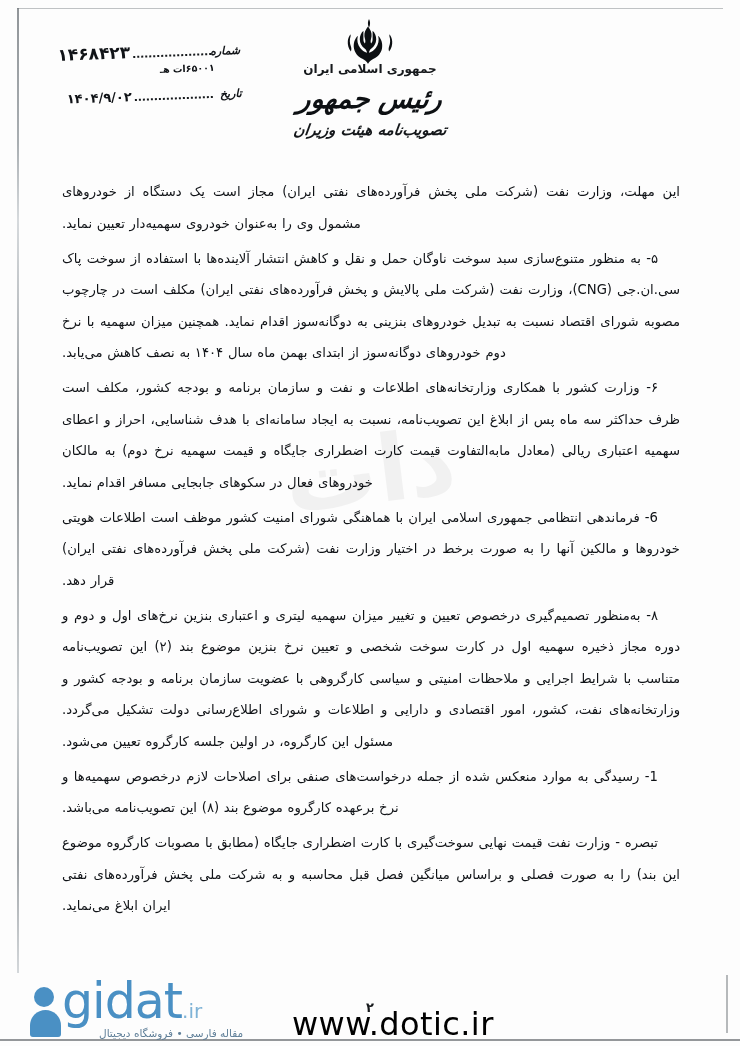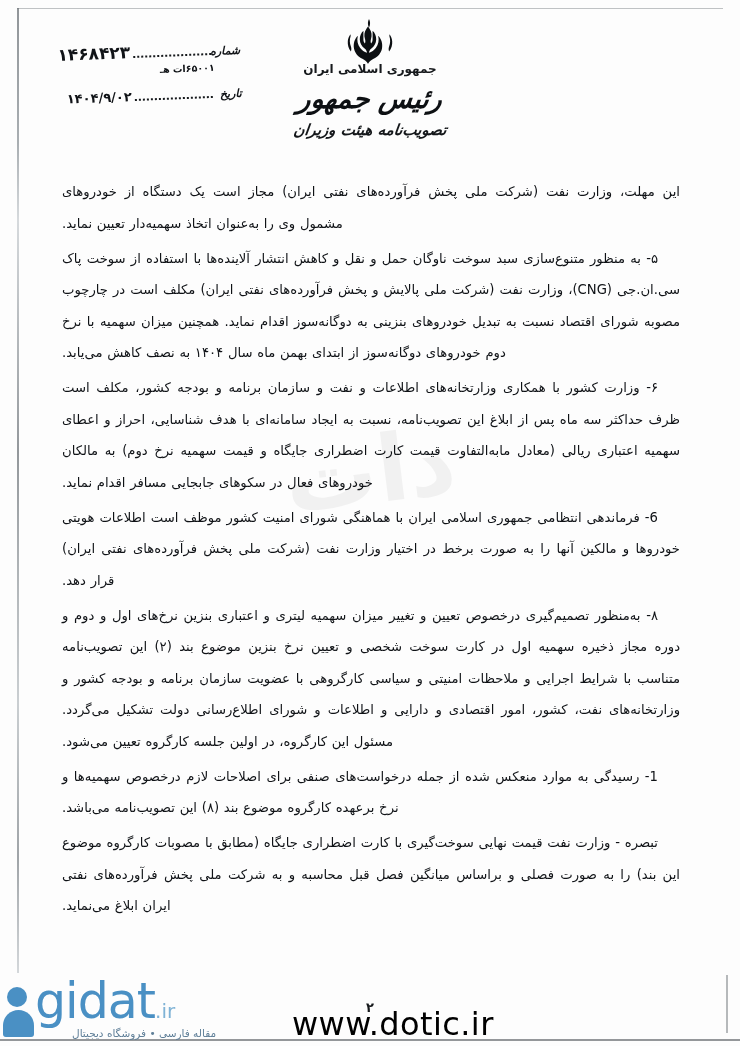--- a/index.html
+++ b/index.html
@@ -193,21 +193,21 @@
     width: 740px;
     text-align: center;
     font-size: 13px;
     font-weight: 600;
     color: #16191c;
   }
 
   
   .gidat {
     position: absolute;
-    left: 3px;
+    left: 30px;
     top: 977px;
     display: flex;
     align-items: flex-start;
     direction: ltr;
   }
   .gidat-mark {
     position: relative;
     width: 34px;
     height: 60px;
     flex: 0 0 auto;
@@ -303,21 +303,21 @@
     <div class="stamp-row date">
       <span class="stamp-label">تاریخ</span>
       <span class="stamp-dots"></span>
       <span class="stamp-value">۱۴۰۴/۹/۰۲</span>
     </div>
   </div>
 
   <div class="bg-watermark">دات</div>
 
   <div class="body">
-    <p class="para">این مهلت، وزارت نفت (شرکت ملی پخش فرآورده‌های نفتی ایران) مجاز است یک دستگاه از خودروهای مشمول وی را به‌عنوان اتخاذ سهمیه‌دار تعیین نماید.</p>
+    <p class="para">این مهلت، وزارت نفت (شرکت ملی پخش فرآورده‌های نفتی ایران) مجاز است یک دستگاه از خودروهای مشمول وی را به‌عنوان خودروی سهمیه‌دار تعیین نماید.</p>
     <p class="para indent">۵- به منظور متنوع‌سازی سبد سوخت ناوگان حمل و نقل و کاهش انتشار آلاینده‌ها با استفاده از سوخت پاک سی.ان.جی (CNG)، وزارت نفت (شرکت ملی پالایش و پخش فرآورده‌های نفتی ایران) مکلف است در چارچوب مصوبه شورای اقتصاد نسبت به تبدیل خودروهای بنزینی به دوگانه‌سوز اقدام نماید. همچنین میزان سهمیه با نرخ دوم خودروهای دوگانه‌سوز از ابتدای بهمن ماه سال ۱۴۰۴ به نصف کاهش می‌یابد.</p>
     <p class="para indent">۶- وزارت کشور با همکاری وزارتخانه‌های اطلاعات و نفت و سازمان برنامه و بودجه کشور، مکلف است ظرف حداکثر سه ماه پس از ابلاغ این تصویب‌نامه، نسبت به ایجاد سامانه‌ای با هدف شناسایی، احراز و اعطای سهمیه اعتباری ریالی (معادل مابه‌التفاوت قیمت کارت اضطراری جایگاه و قیمت سهمیه نرخ دوم) به مالکان خودروهای فعال در سکوهای جابجایی مسافر اقدام نماید.</p>
     <p class="para indent">6- فرماندهی انتظامی جمهوری اسلامی ایران با هماهنگی شورای امنیت کشور موظف است اطلاعات هویتی خودروها و مالکین آنها را به صورت برخط در اختیار وزارت نفت (شرکت ملی پخش فرآورده‌های نفتی ایران) قرار دهد.</p>
     <p class="para indent">۸- به‌منظور تصمیم‌گیری درخصوص تعیین و تغییر میزان سهمیه لیتری و اعتباری بنزین نرخ‌های اول و دوم و دوره مجاز ذخیره سهمیه اول در کارت سوخت شخصی و تعیین نرخ بنزین موضوع بند (۲) این تصویب‌نامه متناسب با شرایط اجرایی و ملاحظات امنیتی و سیاسی کارگروهی با عضویت سازمان برنامه و بودجه کشور و وزارتخانه‌های نفت، کشور، امور اقتصادی و دارایی و اطلاعات و شورای اطلاع‌رسانی دولت تشکیل می‌گردد. مسئول این کارگروه، در اولین جلسه کارگروه تعیین می‌شود.</p>
     <p class="para indent">1- رسیدگی به موارد منعکس شده از جمله درخواست‌های صنفی برای اصلاحات لازم درخصوص سهمیه‌ها و نرخ برعهده کارگروه موضوع بند (۸) این تصویب‌نامه می‌باشد.</p>
     <p class="para indent">تبصره - وزارت نفت قیمت نهایی سوخت‌گیری با کارت اضطراری جایگاه (مطابق با مصوبات کارگروه موضوع این بند) را به صورت فصلی و براساس میانگین فصل قبل محاسبه و به شرکت ملی پخش فرآورده‌های نفتی ایران ابلاغ می‌نماید.</p>
   </div>
 
   <div class="page-number">۲</div>
 

